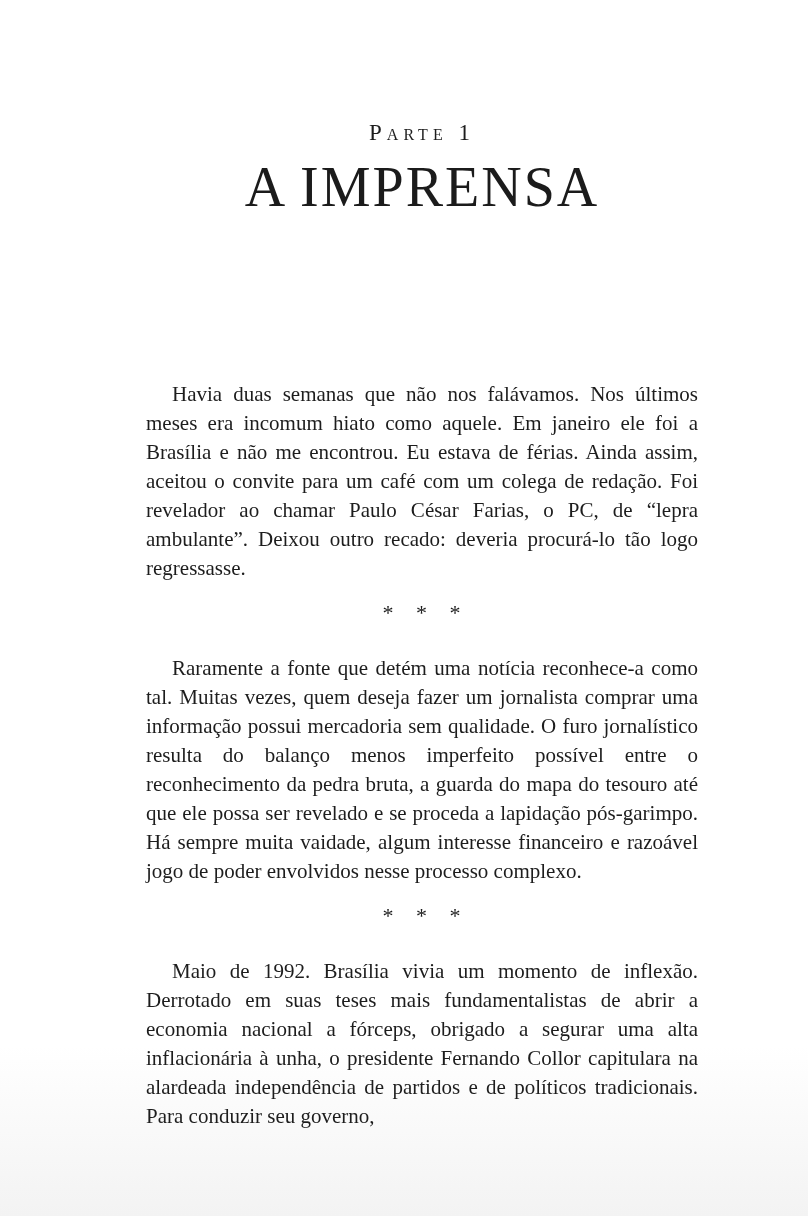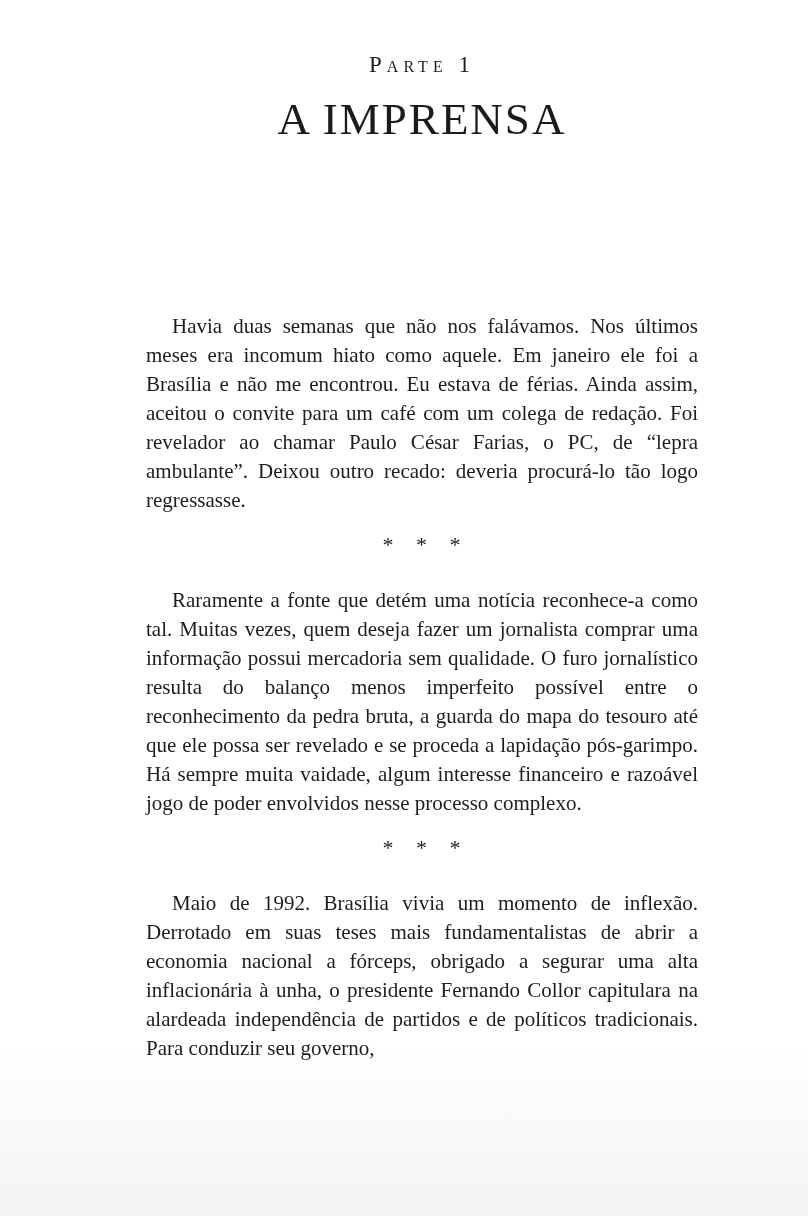--- a/index.html
+++ b/index.html
@@ -15,34 +15,34 @@
     position: relative;
     width: 808px;
     height: 1216px;
     overflow: hidden;
     color: #1c1c1c;
     background: linear-gradient(to bottom, #ffffff 0%, #ffffff 86%, #f3f3f3 100%);
   }
   .page-header {
     width: 582px;
     margin: 0 94px 0 131px;
-    padding-top: 52px;
+    padding-top: 120px;
     text-align: center;
   }
   .part-label {
     font-variant: small-caps;
     font-size: 23px;
     line-height: 26px;
     letter-spacing: 5px;
     color: #1d1d1d;
   }
   .part-title {
     margin: 16px 0 0 0;
     font-weight: normal;
-    font-size: 45px;
+    font-size: 56px;
     line-height: 50px;
     letter-spacing: 2px;
     color: #1b1b1b;
   }
   .text-block {
     width: 582px;
     margin: 168px 94px 0 131px;
     font-size: 21px;
     line-height: 29px;
     text-align: justify;

